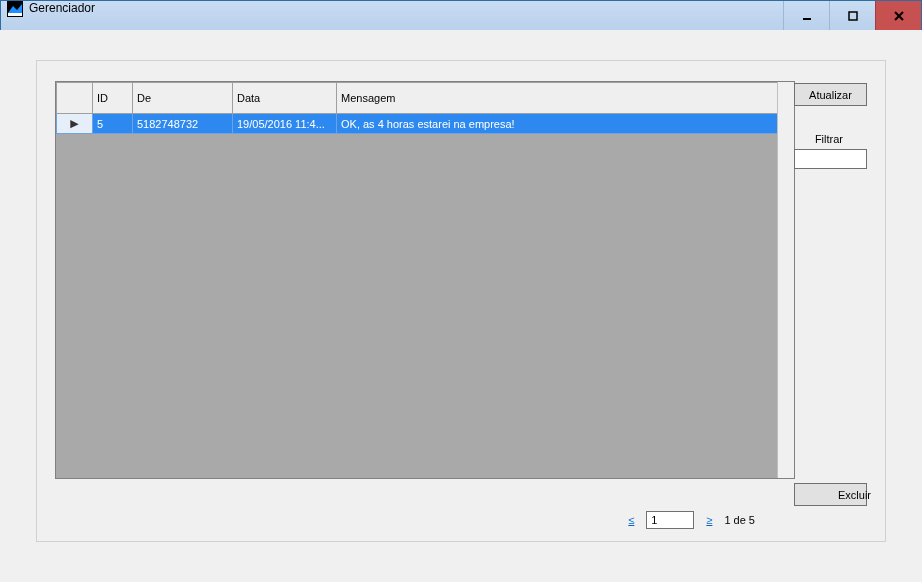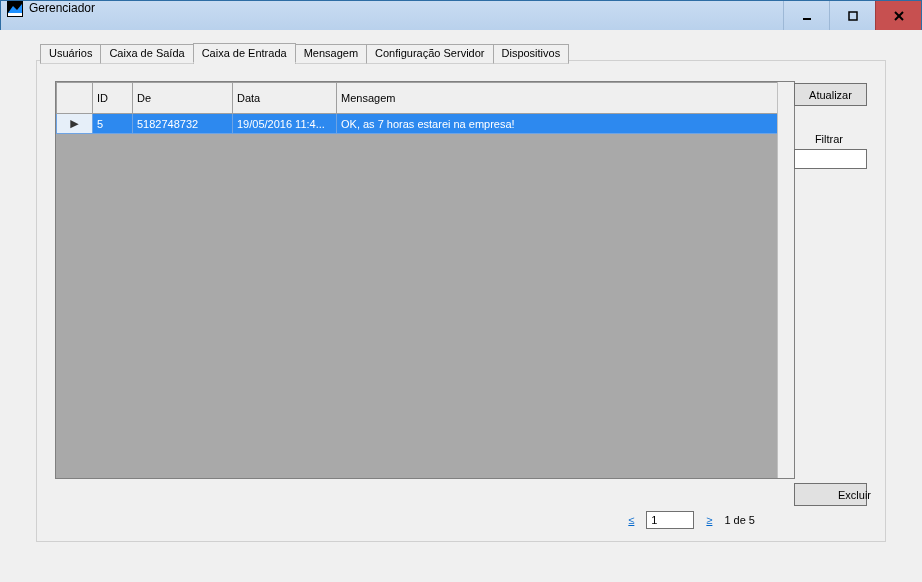--- a/index.html
+++ b/index.html
@@ -181,28 +181,20 @@
     <svg width="10" height="10" viewBox="0 0 10 10">
         <line x1="1" y1="1" x2="9" y2="9" stroke-width="2"></line>
         <line x1="9" y1="1" x2="1" y2="9" stroke-width="2"></line>
       </svg>
   </div>
 </div>
 
 <div class="client">
   <div class="panel">
 
-    <div class="tabstrip">
-      <div class="tab">Usuários</div>
-      <div class="tab">Caixa de Saída</div>
-      <div class="tab active">Caixa de Entrada</div>
-      <div class="tab">Mensagem</div>
-      <div class="tab">Configuração Servidor</div>
-      <div class="tab">Dispositivos</div>
-    </div>
 
     <div class="grid-wrap">
       <table class="grid">
         <colgroup>
           <col style="width:36px">
           <col style="width:40px">
           <col style="width:100px">
           <col style="width:104px">
           <col>
         </colgroup>
@@ -214,21 +206,21 @@
             <th>Data</th>
             <th>Mensagem</th>
           </tr>
         </thead>
         <tbody>
           <tr class="selected">
             <td class="rowheader">▶</td>
             <td>5</td>
             <td>5182748732</td>
             <td>19/05/2016 11:4...</td>
-            <td>OK, as 7 horas estarei na empresa!</td>
+            <td>OK, as 4 horas estarei na empresa!</td>
           </tr>
         </tbody>
       </table>
       <div class="grid-scroll"></div>
     </div>
 
     <div class="btn btn-atualizar">Atualizar</div>
 
     <div class="lbl-filtrar">Filtrar</div>
     <input class="inp-filtrar" type="text" value="" style="">

